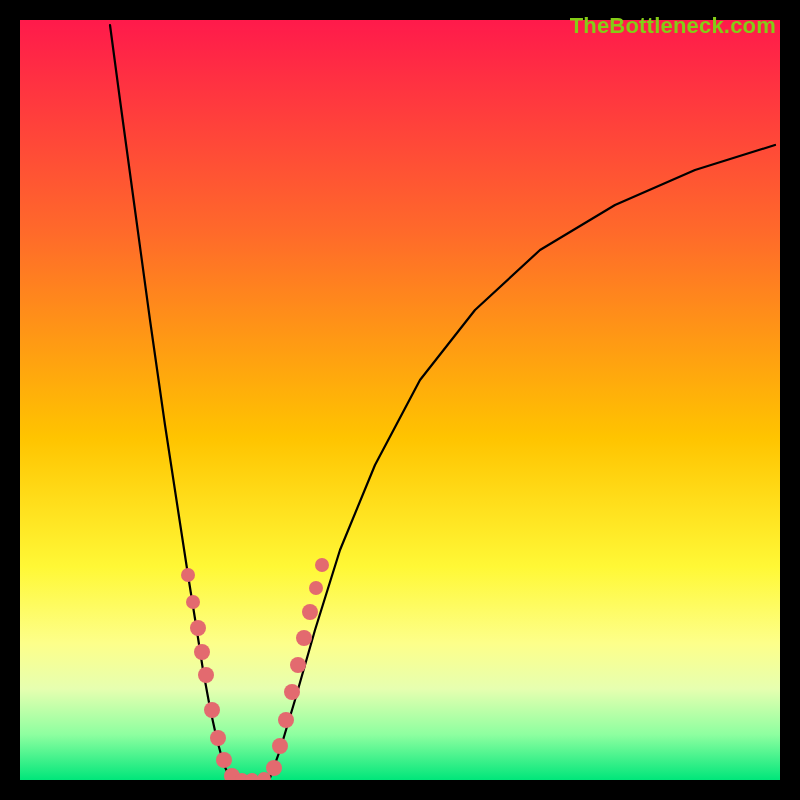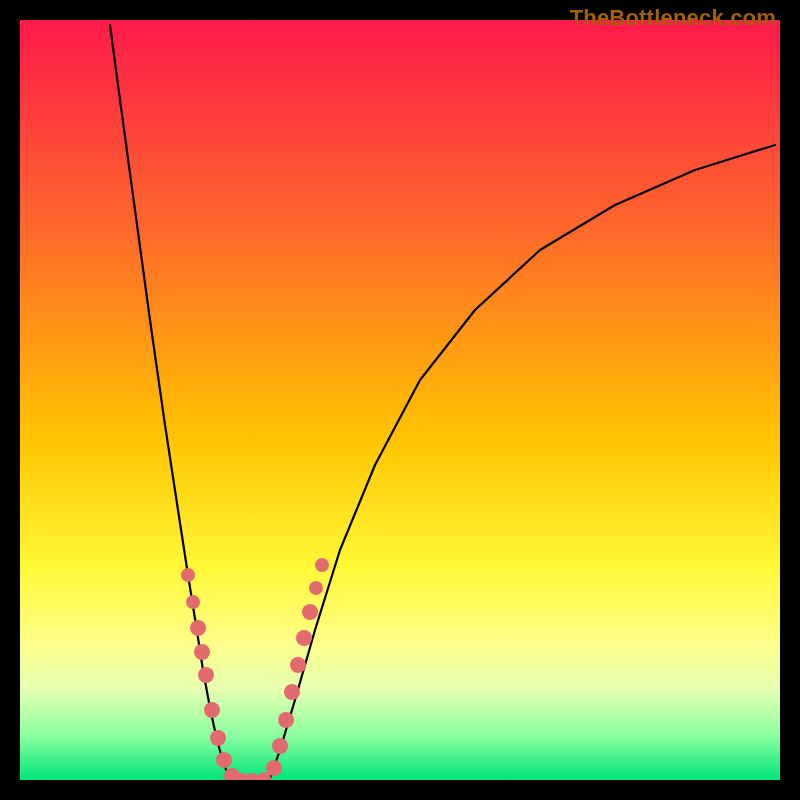--- a/index.html
+++ b/index.html
@@ -23,25 +23,25 @@
       #ffc400 55%,
       #fff836 72%,
       #fdff8a 82%,
       #e6ffb0 88%,
       #8effa0 94%,
       #00e67a 100%
     );
   }
   .watermark {
     position: absolute;
-    top: 5px;
+    top: 13px;
     right: 24px;
     font-size: 22px;
     font-weight: 600;
-    color: #a16207;
+    color: #84cc16;
     letter-spacing: 0.2px;
     user-select: none;
   }
   svg {
     position: absolute;
     left: 0;
     top: 0;
   }
   .curve {
     fill: none;

